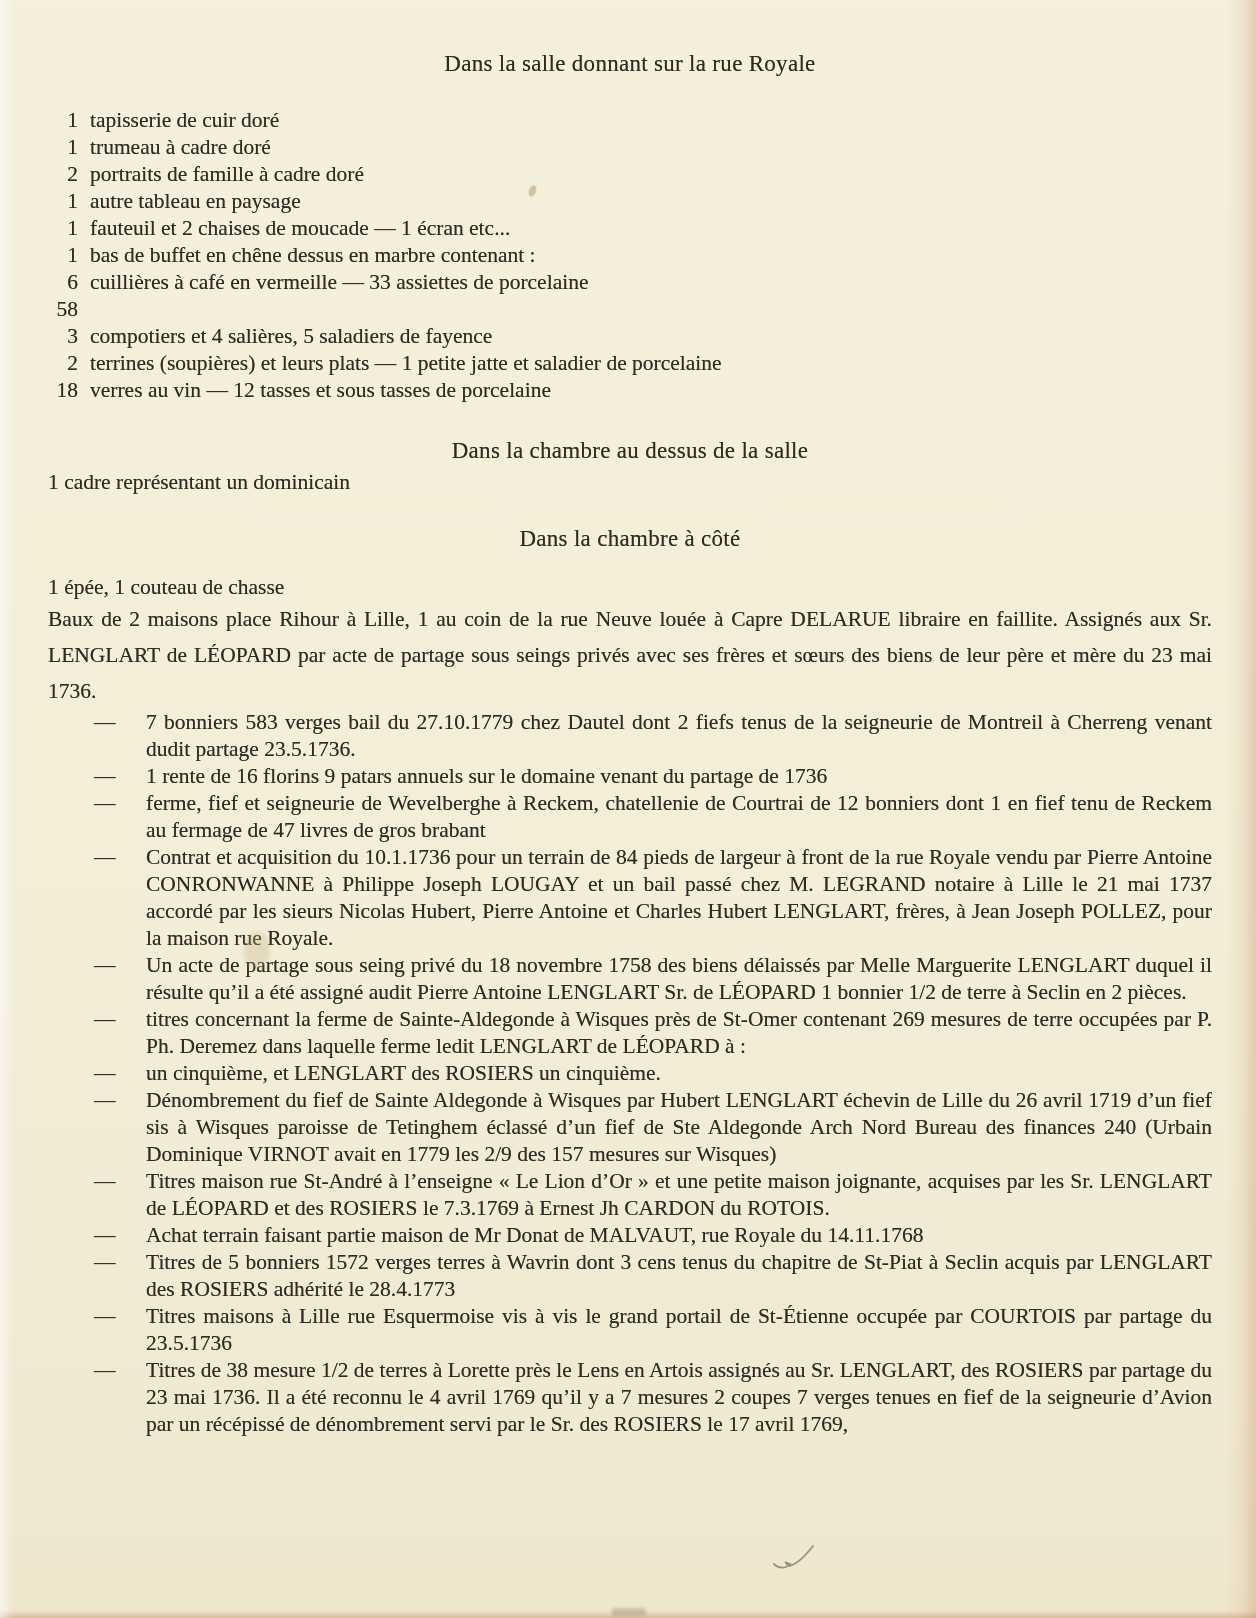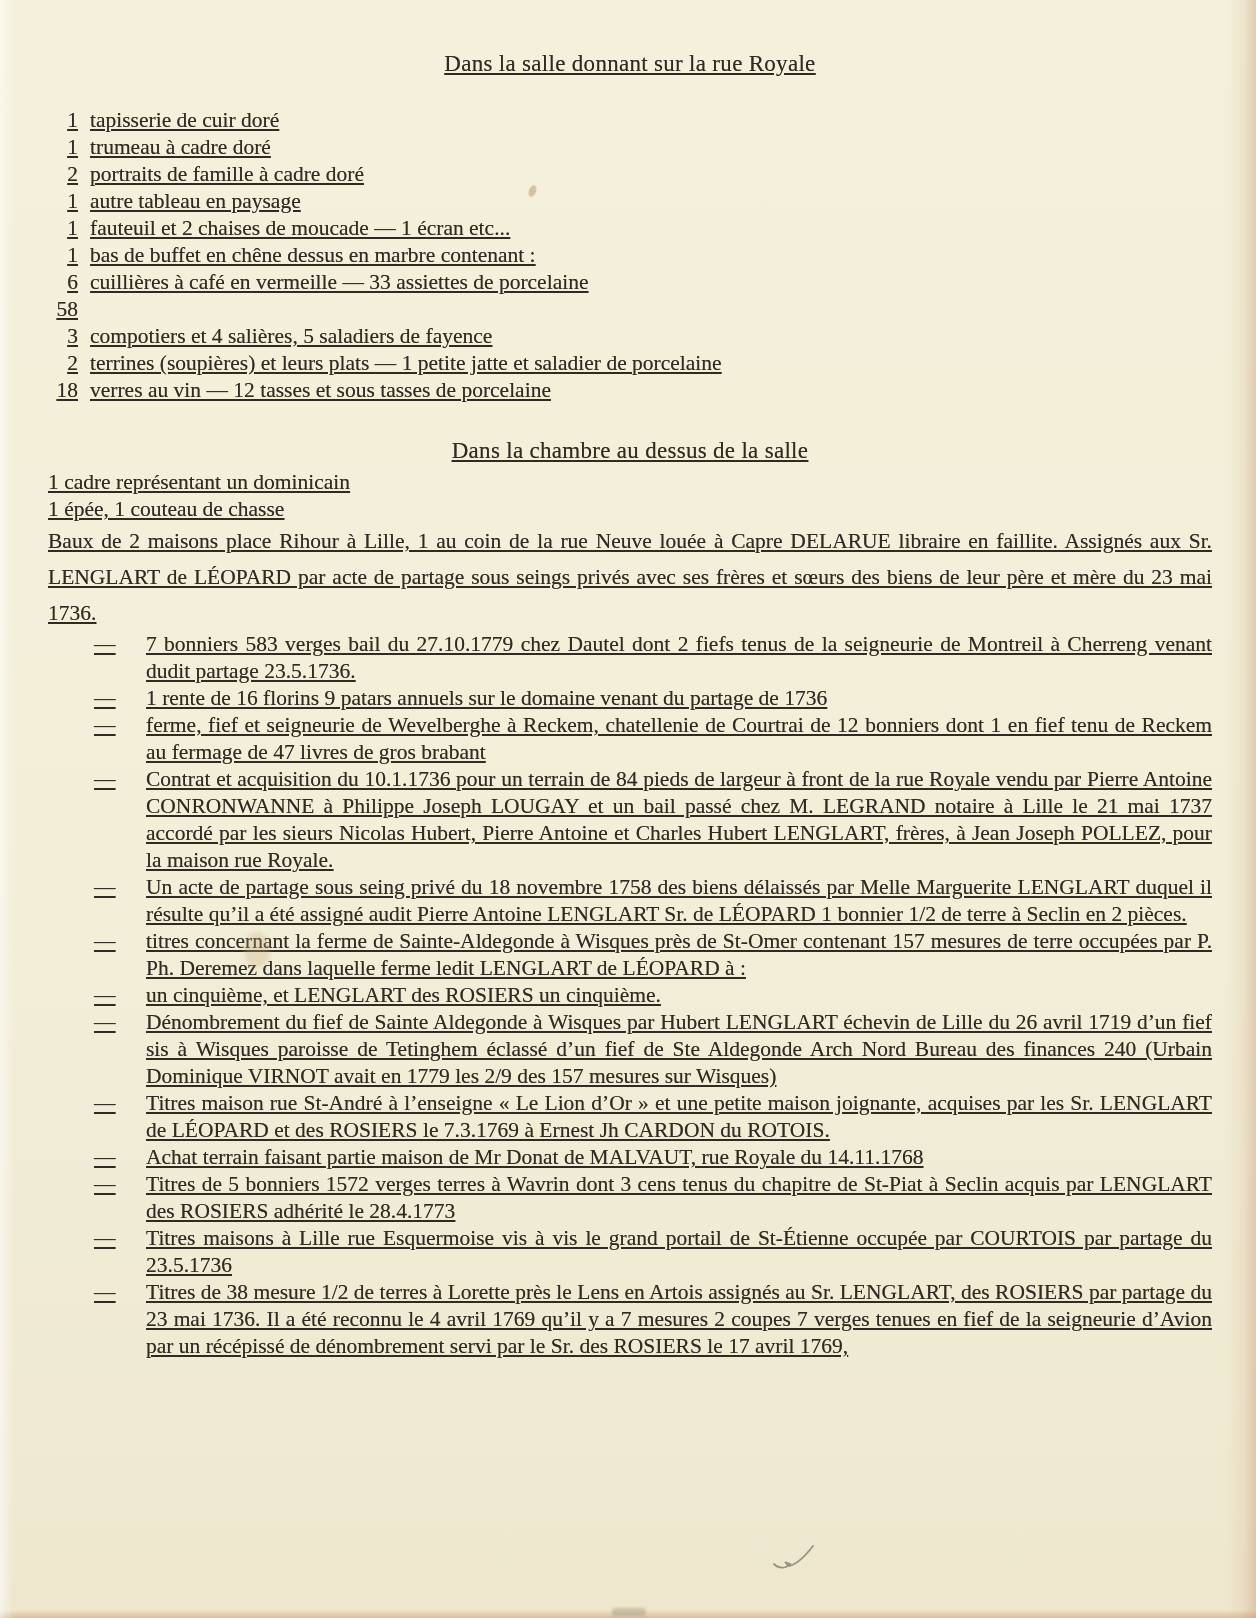--- a/index.html
+++ b/index.html
@@ -12,21 +12,20 @@
     color: #2f2b23;
     font-family: "Liberation Serif", "DejaVu Serif", serif;
     font-size: 21.5px;
     line-height: 27px;
     text-shadow: 0 0 0.5px rgba(47,43,35,0.55);
   }
   .paper {
     position: absolute; inset: 0;
     padding: 50px 44px 12px 48px;
     box-sizing: border-box;
-    text-decoration: underline;
   }
   .hd {
     font-size: 23px;
     font-weight: normal;
     text-align: center;
     margin: 0;
     line-height: 27px;
     letter-spacing: 0.3px;
   }
   .hd.h-salle      { margin-bottom: 30px; }
@@ -123,20 +122,21 @@
       </div>
     <div class="qrow">
         <span class="qty">18</span>
         <span class="itx">verres au vin — 12 tasses et sous tasses de porcelaine</span>
       </div>
   </div>
 
   <h1 class="hd h-chambre1">Dans la chambre au dessus de la salle</h1>
   <p class="plain-line">1 cadre représentant un dominicain</p>
 
+  <h1 class="hd h-chambre2">Dans la chambre à côté</h1>
   <p class="plain-line">1 épée, 1 couteau de chasse</p>
 
   <p class="para">Baux de 2 maisons place Rihour à Lille, 1 au coin de la rue Neuve louée à Capre DELARUE libraire en faillite. Assignés aux Sr. LENGLART de LÉOPARD par acte de partage sous seings privés avec ses frères et sœurs des biens de leur père et mère du 23 mai 1736.</p>
 
   <div class="entries">
     <div class="entry">
         <span class="dash">—</span>
         <span class="etx">7 bonniers 583 verges bail du 27.10.1779 chez Dautel dont 2 fiefs tenus de la seigneurie de Montreil à Cherreng venant dudit partage 23.5.1736.</span>
       </div>
     <div class="entry">
@@ -150,21 +150,21 @@
     <div class="entry">
         <span class="dash">—</span>
         <span class="etx">Contrat et acquisition du 10.1.1736 pour un terrain de 84 pieds de largeur à front de la rue Royale vendu par Pierre Antoine CONRONWANNE à Philippe Joseph LOUGAY et un bail passé chez M. LEGRAND notaire à Lille le 21 mai 1737 accordé par les sieurs Nicolas Hubert, Pierre Antoine et Charles Hubert LENGLART, frères, à Jean Joseph POLLEZ, pour la maison rue Royale.</span>
       </div>
     <div class="entry">
         <span class="dash">—</span>
         <span class="etx">Un acte de partage sous seing privé du 18 novembre 1758 des biens délaissés par Melle Marguerite LENGLART duquel il résulte qu’il a été assigné audit Pierre Antoine LENGLART Sr. de LÉOPARD 1 bonnier 1/2 de terre à Seclin en 2 pièces.</span>
       </div>
     <div class="entry">
         <span class="dash">—</span>
-        <span class="etx">titres concernant la ferme de Sainte-Aldegonde à Wisques près de St-Omer contenant 157 mesures de terre occupées par P. Ph. Deremez dans laquelle ferme ledit LENGLART de LÉOPARD à :</span>
+        <span class="etx">titres concernant la ferme de Sainte-Aldegonde à Wisques près de St-Omer contenant 269 mesures de terre occupées par P. Ph. Deremez dans laquelle ferme ledit LENGLART de LÉOPARD à :</span>
       </div>
     <div class="entry">
         <span class="dash">—</span>
         <span class="etx">un cinquième, et LENGLART des ROSIERS un cinquième.</span>
       </div>
     <div class="entry">
         <span class="dash">—</span>
         <span class="etx">Dénombrement du fief de Sainte Aldegonde à Wisques par Hubert LENGLART échevin de Lille du 26 avril 1719 d’un fief sis à Wisques paroisse de Tetinghem éclassé d’un fief de Ste Aldegonde Arch Nord Bureau des finances 240 (Urbain Dominique VIRNOT avait en 1779 les 2/9 des 157 mesures sur Wisques)</span>
       </div>
     <div class="entry">

